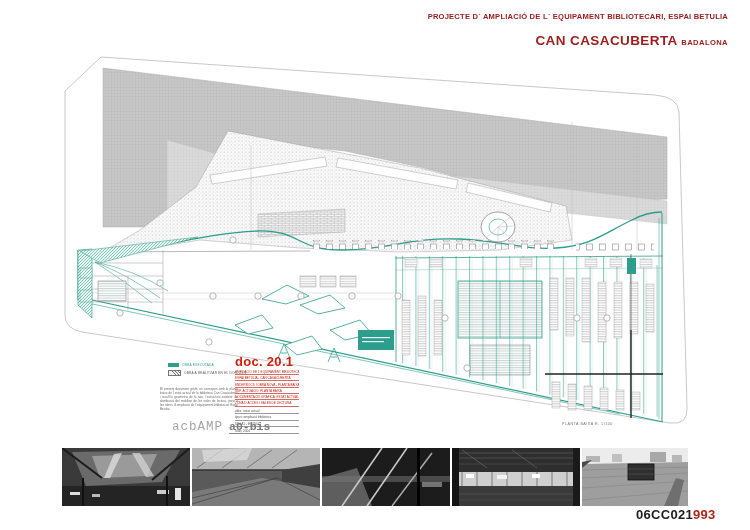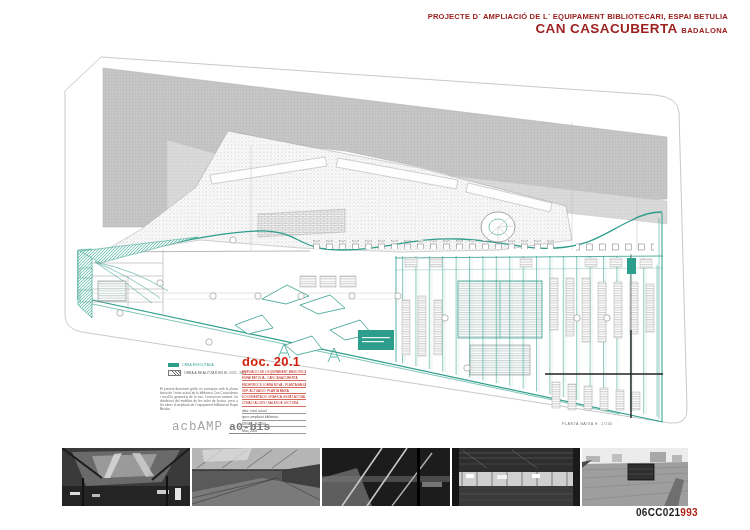--- a/index.html
+++ b/index.html
@@ -2,42 +2,42 @@
 <html><head>
 <meta charset="utf-8">
 <style>
   html,body{margin:0;padding:0;background:#fff;}
   #sheet{position:relative;width:742px;height:530px;background:#ffffff;overflow:hidden;
          font-family:"Liberation Sans", sans-serif;}
   .abs{position:absolute;}
   
   .hdr{position:absolute;top:12px;right:14px;text-align:right;color:#9c2020;line-height:1.25;}
   .hdr .l1{font-size:7.6px;font-weight:bold;letter-spacing:.2px;}
-  .hdr .l2{font-size:13.5px;font-weight:bold;letter-spacing:.4px;}
+  .hdr .l2{font-size:13.5px;font-weight:bold;letter-spacing:.4px;margin-top:12px;}
   .hdr .city{font-size:7.6px;font-weight:bold;}
   
   .lgrow{display:flex;align-items:center;margin-bottom:3px;}
   .sw{width:11px;height:4px;margin-right:3px;flex:0 0 auto;}
   .sw.solid{background:#2e9e8c;}
   .sw.hatch{background:repeating-linear-gradient(45deg,#6d6d6d 0 .6px,#f2f2f2 .6px 2.2px);border:.3px solid #777;}
   .lgl1{font-size:3.2px;color:#2e9e8c;letter-spacing:.2px;}
   .lgl2{font-size:3.2px;color:#555;letter-spacing:.2px;}
   
   .desc{font-size:3.1px;color:#6a6a6a;text-align:justify;line-height:1.3;}
   
   .docbig{font-size:13px;font-weight:bold;color:#d3200e;letter-spacing:.3px;font-family:"Liberation Sans",sans-serif;}
   .redline{font-size:3.1px;color:#c0261a;line-height:1.35;border-bottom:.35px solid #d56a5e;margin-bottom:1.1px;white-space:nowrap;overflow:hidden;}
   .specline{font-size:3.2px;color:#555;line-height:1.4;border-bottom:.35px solid #9a9a9a;margin-bottom:1.2px;white-space:nowrap;}
   .firm{font-family:"Liberation Mono", monospace;font-size:12.5px;color:#a6a6a6;letter-spacing:1px;}
   .sheetno{font-family:"Liberation Mono", monospace;font-size:11.5px;font-weight:bold;color:#7c7c7c;border-bottom:1px solid #8a8a8a;margin-left:18px;}
   .caption{font-size:3.7px;color:#777;letter-spacing:.5px;}
   
   .photos{position:absolute;left:62px;top:448px;display:flex;}
   .photos svg{display:block;margin-right:2px;}
-  .code{position:absolute;top:507px;left:636px;font-size:10px;font-weight:bold;letter-spacing:.3px;}
+  .code{position:absolute;top:507px;left:636px;font-size:13px;font-weight:bold;letter-spacing:.3px;}
   .code .b{color:#1d1d1d;} .code .r{color:#b02318;}
 </style>
 </head>
 <body>
 
 <div id="sheet">
 
   <div class="hdr">
     <div class="l1">PROJECTE D´ AMPLIACIÓ DE L´ EQUIPAMENT BIBLIOTECARI, ESPAI BETULIA</div>
     <div class="l2">
@@ -237,21 +237,21 @@
       <span class="lgl1">OBRA EXECUTADA</span>
     </div>
     <div class="lgrow">
       <span class="sw hatch"></span>
       <span class="lgl2">OBRA A REALITZAR EN EL DOC. 20.1</span>
     </div>
   </div>
 
   <div class="abs desc" style="left:160px;top:387px;width:78px;">El present document gràfic es correspon amb la planta baixa de l´estat actual de la biblioteca Can Casacuberta i recull la geometria de la nau, l´estructura existent i la distribució del mobiliari de les sales de lectura, previ a les obres d´ampliació de l´equipament bibliotecari Espai Betulia.</div>
 
-  <div class="abs" style="left:242px;top:354px;width:64px;">
+  <div class="abs" style="left:235px;top:354px;width:64px;">
     <div class="docbig">doc. 20.1</div>
     <div style="margin-top:1px;">
       <div class="redline">AMPLIACIÓ DE L´EQUIPAMENT BIBLIOTECARI</div>
       <div class="redline">ESPAI BETULIA - CAN CASACUBERTA</div>
       <div class="redline">ENDERROCS I OBRA NOVA - PLANTA BAIXA</div>
       <div class="redline">SUP. ACTUACIÓ: PLANTA BAIXA</div>
       <div class="redline">DOCUMENTACIÓ GRÀFICA: ESTAT ACTUAL</div>
       <div class="redline">ZONA D´ACCÉS I SALES DE LECTURA</div>
     </div>
     <div style="margin-top:2px;">

